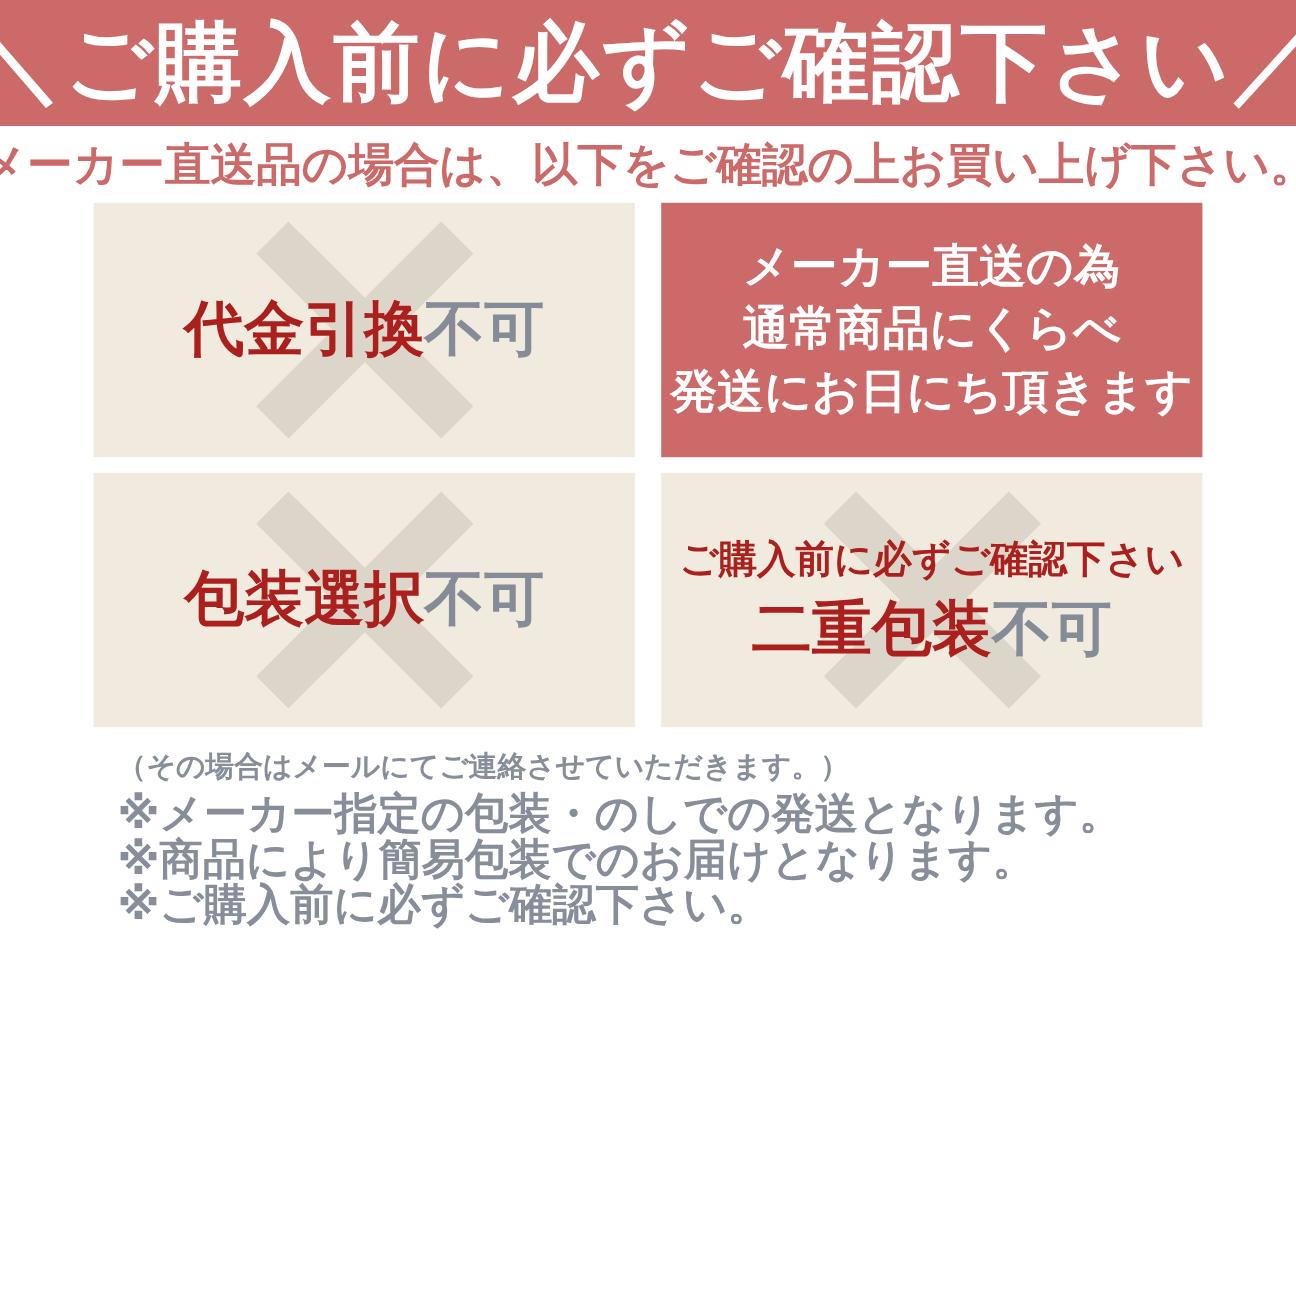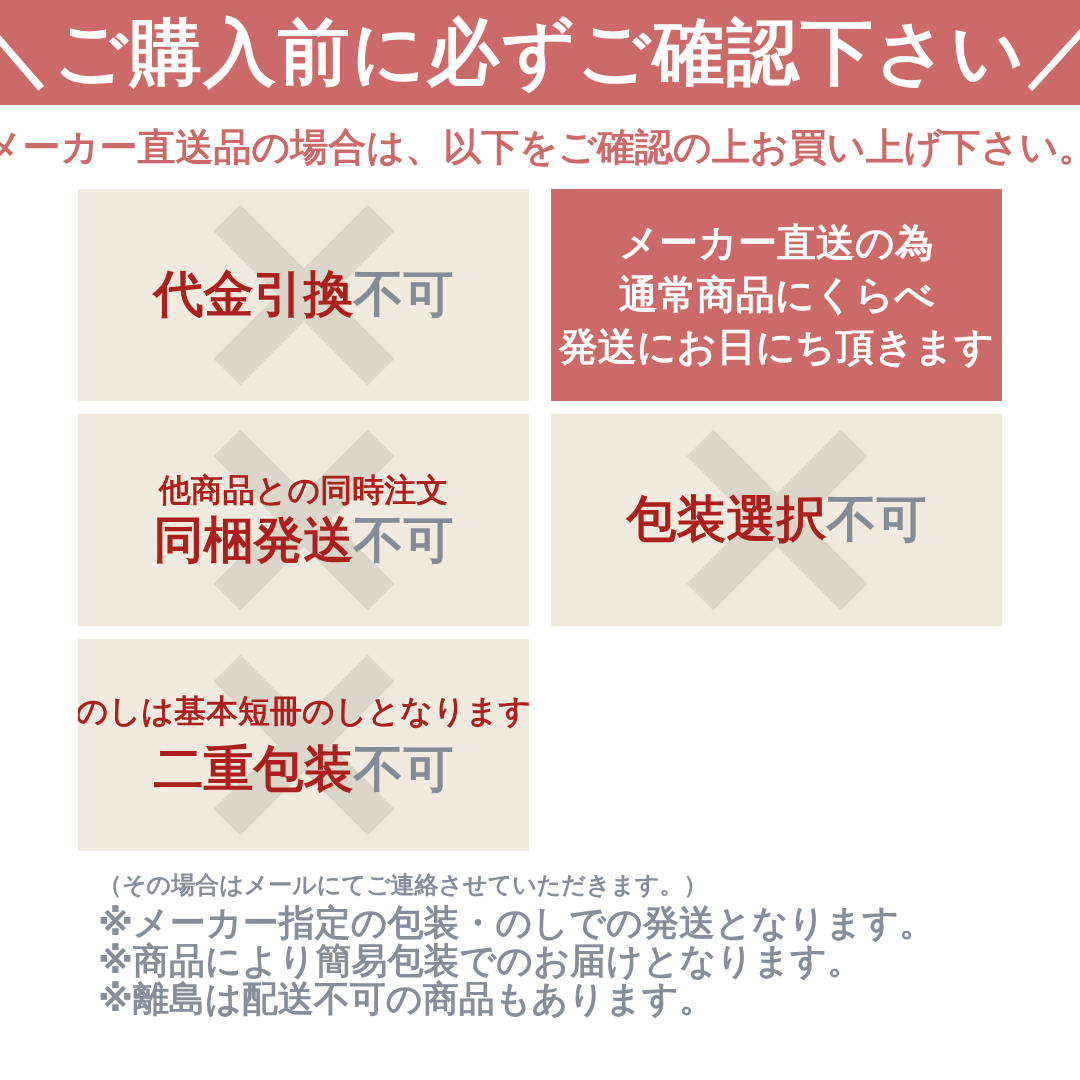--- a/index.html
+++ b/index.html
@@ -27,21 +27,21 @@
     height:105px;background:var(--banner-bg);
     display:flex;align-items:center;justify-content:center;
   }
   .banner h1{
     margin:0;color:var(--white);font-size:72px;font-weight:bold;
     letter-spacing:2px;white-space:nowrap;text-align:right;
   }
 
   
   .subtitle{
-    height:84px;margin:0;display:flex;align-items:center;justify-content:center;
+    height:64px;margin:0;display:flex;align-items:center;justify-content:center;
     color:var(--accent-red);font-size:38px;white-space:nowrap;
   }
 
   
   .grid{
     margin:0 78px;
     display:grid;
     grid-template-columns:1fr 1fr;
     grid-auto-rows:212px;
     gap:13px 22px;
@@ -107,55 +107,45 @@
         <span class="red">代金引換</span><span class="gray">不可</span>
       </div>
     </div>
 
     <div class="cell red-cell">
       <div class="txt">メーカー直送の為</div>
       <div class="txt">通常商品にくらべ</div>
       <div class="txt">発送にお日にち頂きます</div>
     </div>
 
-    <div class="cell beige-cell">
-      <span class="cross">
-          <i class="b1"></i>
-          <i class="b2"></i>
-        </span>
-      <div class="txt sub-line">他商品との同時注文</div>
-      <div class="txt main-line">
-        <span class="red">同梱発送</span><span class="gray">不可</span>
-      </div>
-    </div>
 
     <div class="cell beige-cell">
       <span class="cross">
           <i class="b1"></i>
           <i class="b2"></i>
         </span>
       <div class="txt main-line">
         <span class="red">包装選択</span><span class="gray">不可</span>
       </div>
     </div>
 
 
     <div class="cell beige-cell">
       <span class="cross">
           <i class="b1"></i>
           <i class="b2"></i>
         </span>
-      <div class="txt sub-line mb">のしは基本短冊のしとなります</div>
+      <div class="txt sub-line mb">ご購入前に必ずご確認下さい</div>
       <div class="txt main-line">
         <span class="red">二重包装</span><span class="gray">不可</span>
       </div>
     </div>
 
   </div>
 
   <div class="notes">
     <div class="note small">（その場合はメールにてご連絡させていただきます。）</div>
     <div class="note">※メーカー指定の包装・のしでの発送となります。</div>
     <div class="note">※商品により簡易包装でのお届けとなります。</div>
-    <div class="note">※離島は配送不可の商品もあります。</div>
+    <div class="note">※ご購入前に必ずご確認下さい。</div>
   </div>
 
 </div>
 
 </body></html>

